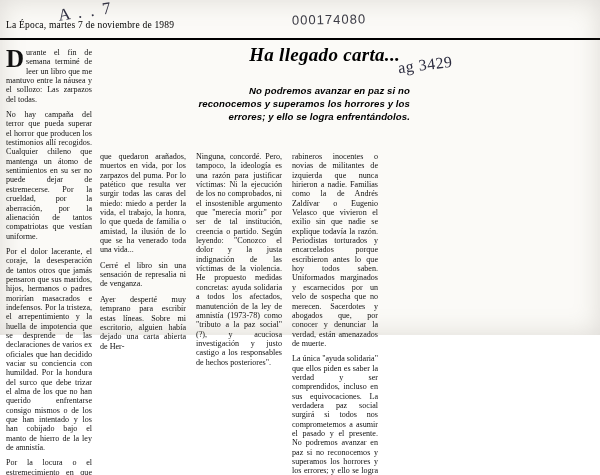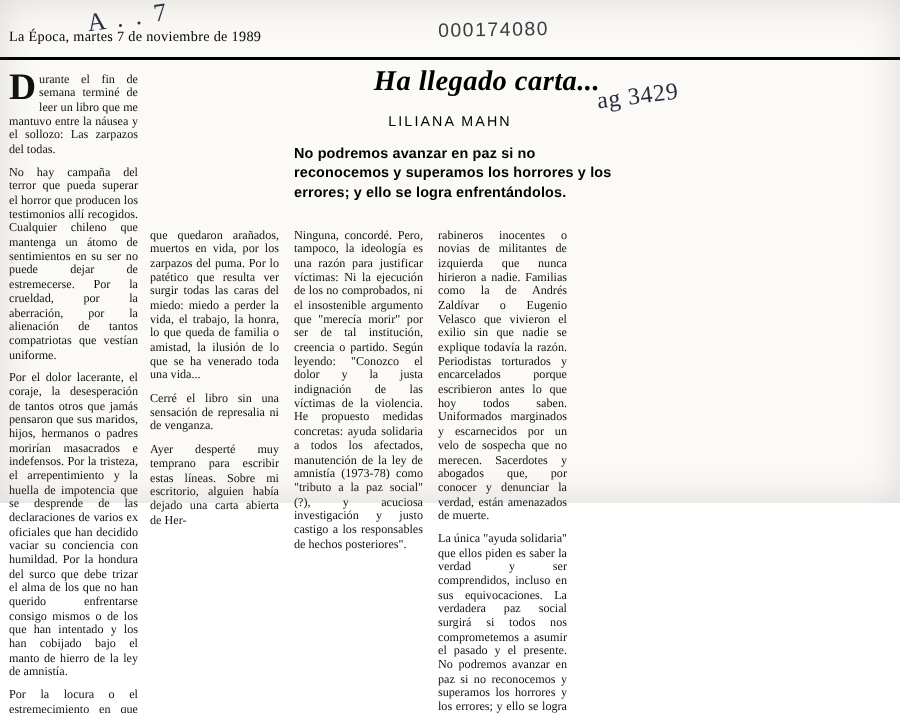--- a/index.html
+++ b/index.html
@@ -98,28 +98,29 @@
     top: 56px;
     font-family: "Liberation Serif", serif;
     font-size: 16px;
     color: #2b2b40;
     transform: rotate(-7deg);
     letter-spacing: 0.5px;
   }
   
   .deck {
     position: absolute;
-    top: 96px;
+    top: 84px;
     left: 196px;
     width: 214px;
     font-family: "Liberation Sans", sans-serif;
     font-weight: bold;
+    font-style: italic;
     font-size: 9.6px;
     line-height: 13px;
-    text-align: left;
+    text-align: right;
     letter-spacing: 0.1px;
   }
   
   .col {
     position: absolute;
     font-family: "Liberation Serif", serif;
     font-size: 8.1px;
     line-height: 9.35px;
     text-align: justify;
     text-justify: inter-word;
@@ -156,21 +157,20 @@
 <div class="page">
 
   <div class="masthead">
     <div class="masthead-left">La Época, martes 7 de noviembre de 1989</div>
     <div class="scribble-1">A   .   .   7</div>
     <div class="stamp">000174080</div>
   </div>
 
   <div class="title-block">
     <div class="article-title">Ha llegado carta...</div>
-    <div class="byline">LILIANA MAHN</div>
   </div>
 
   <div class="scribble-2">ag 3429</div>
 
   <div class="deck">No podremos avanzar en paz si no reconocemos y superamos los horrores y los errores; y ello se logra enfrentándolos.</div>
 
   <div class="col" id="col1">
       <p class="dropcap">Durante el fin de semana terminé de leer un libro que me mantuvo entre la náusea y el sollozo: Las zarpazos del todas.</p>
       <p>No hay campaña del terror que pueda superar el horror que producen los testimonios allí recogidos. Cualquier chileno que mantenga un átomo de sentimientos en su ser no puede dejar de estremecerse. Por la crueldad, por la aberración, por la alienación de tantos compatriotas que vestían uniforme.</p>
       <p>Por el dolor lacerante, el coraje, la desesperación de tantos otros que jamás pensaron que sus maridos, hijos, hermanos o padres morirían masacrados e indefensos. Por la tristeza, el arrepentimiento y la huella de impotencia que se desprende de las declaraciones de varios ex oficiales que han decidido vaciar su conciencia con humildad. Por la hondura del surco que debe trizar el alma de los que no han querido enfrentarse consigo mismos o de los que han intentado y los han cobijado bajo el manto de hierro de la ley de amnistía.</p>

